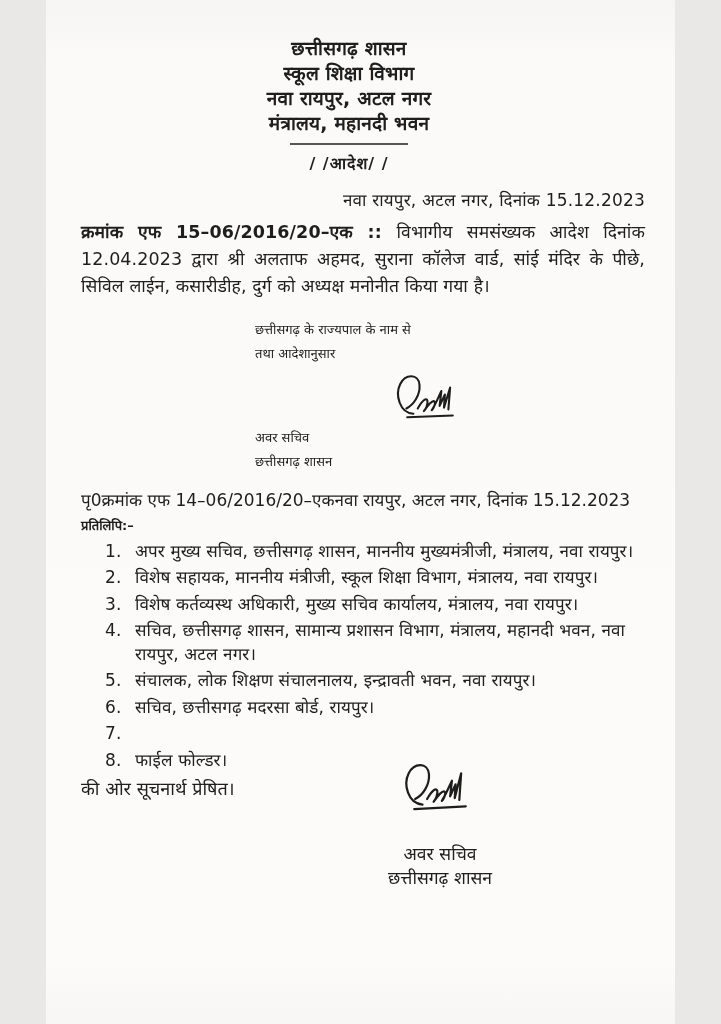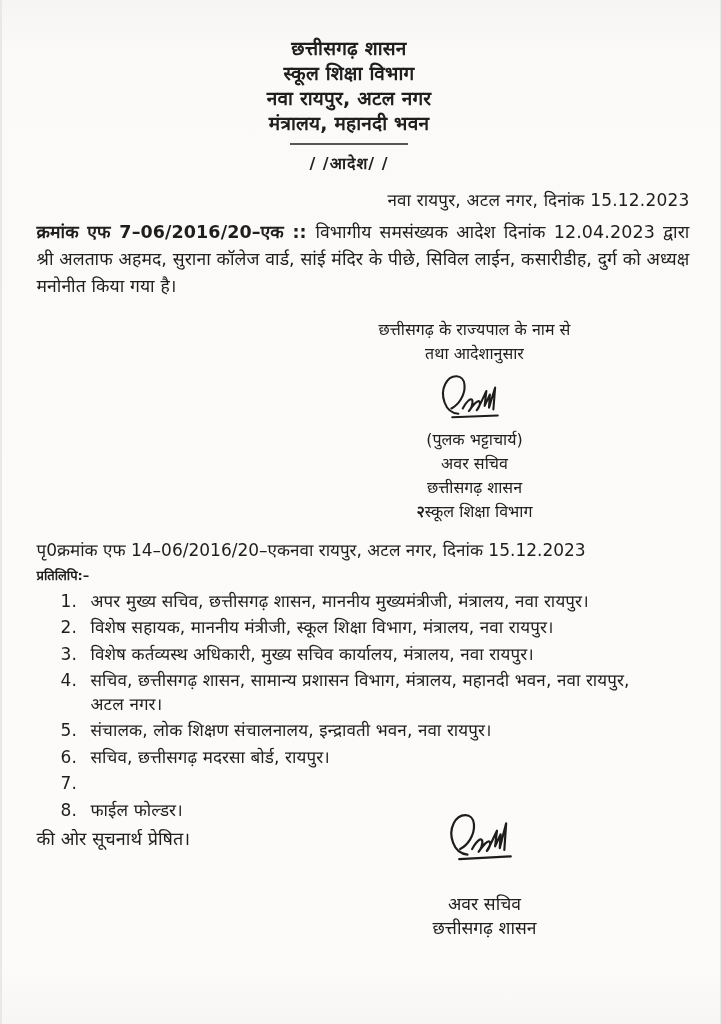--- a/index.html
+++ b/index.html
@@ -1,18 +1,18 @@
 <!DOCTYPE html>
 <html lang="hi"><head>
 <meta charset="utf-8">
 <style>
   html,body{margin:0;padding:0;background:#e9e8e6;}
   .page{
     position:relative;
-    width:718px;height:1024px;
+    width:629px;height:1024px;
     margin:0 auto;
     background:linear-gradient(180deg,#f6f5f3 0%,#fbfaf9 6%,#fcfbfa 94%,#f7f6f4 100%);
     color:#1e1e1e;
     font-family:"DejaVu Sans","Liberation Sans",sans-serif;
     overflow:hidden;
     box-sizing:border-box;
     padding:36px 30px 0 35px;
   }
   
   .letterhead{text-align:center;margin-right:28px;line-height:25px;font-size:19px;font-weight:600;letter-spacing:.2px;}
@@ -22,21 +22,21 @@
   }
   .order-title{font-size:16px;font-weight:700;margin-top:2px;letter-spacing:1px;}
   
   .dateline{ text-align:right;font-size:17px;margin-top:12px;letter-spacing:.2px;}
   
   .para{font-size:17.5px;line-height:27px;text-align:justify;margin-top:8px;letter-spacing:.1px;}
   .para b{font-weight:700;}
   .para2{margin-top:16px;}
   .p2num{display:inline-block;width:78px;}
   
-  .sigblock{width:350px;margin:14px 40px 0 auto;text-align:center;font-size:16px;line-height:24px;}
+  .sigblock{width:350px;margin:14px 40px 0 auto;font-size:13px;line-height:24px;}
   .sigblock .by{font-weight:500;}
   .sig-svg{display:block;margin:4px auto 0 auto;}
   .sigblock .name{margin-top:2px;}
   .dept-prefix{font-weight:800;}
   
   .endorse-row{display:flex;justify-content:flex-start;align-items:baseline;font-size:17px;margin-top:14px;}
   .copy-label{font-weight:700;font-size:13px;margin-top:5px;}
   ol.copy-list{list-style:none;margin:6px 0 0 0;padding:0 0 0 24px;}
   ol.copy-list li{display:flex;font-size:17px;line-height:23.5px;margin-bottom:3px;letter-spacing:.1px;}
   ol.copy-list .num{flex:0 0 30px;}
@@ -53,37 +53,35 @@
     <div>छत्तीसगढ़ शासन</div>
     <div>स्कूल शिक्षा विभाग</div>
     <div>नवा रायपुर, अटल नगर</div>
     <div>मंत्रालय, महानदी भवन</div>
     <div class="rule"></div>
     <div class="order-title">/ /आदेश/ /</div>
   </div>
 
   <div class="dateline">नवा रायपुर, अटल नगर, दिनांक 15.12.2023</div>
 
-  <p class="para"><b>क्रमांक एफ 7–06/2016/20–एक</b><b> :: </b><span>विभागीय समसंख्यक आदेश दिनांक 12.04.2023 द्वारा श्री अलताफ अहमद, सुराना कॉलेज वार्ड, सांई मंदिर के पीछे, सिविल लाईन, कसारीडीह, दुर्ग को अध्यक्ष मनोनीत किया गया है।</span></p>
+  <p class="para"><b>क्रमांक एफ 15–06/2016/20–एक</b><b> :: </b><span>विभागीय समसंख्यक आदेश दिनांक 12.04.2023 द्वारा श्री अलताफ अहमद, सुराना कॉलेज वार्ड, सांई मंदिर के पीछे, सिविल लाईन, कसारीडीह, दुर्ग को अध्यक्ष मनोनीत किया गया है।</span></p>
 
 
   <div class="sigblock">
     <div class="by">छत्तीसगढ़ के राज्यपाल के नाम से</div>
     <div class="by">तथा आदेशानुसार</div>
     <svg class="sig-svg" viewBox="0 0 100 64" width="88" height="56" aria-hidden="true">
       <g fill="none" stroke="#1d1d1d" stroke-width="2.4" stroke-linecap="round" stroke-linejoin="round">
         <path d="M31 50 C15 49 10 28 16 16 C22 4 37 4 38 17 C39 29 31 40 23 44"></path>
         <path d="M36 44 C41 35 46 31 47 35 C48 39 45 45 43 47 C48 40 53 34 55 36 C57 38 54 44 52 46 C57 38 60 30 63 24 L61 41 L67 28 L66 43 L73 20 L71 45"></path>
         <path d="M24 54 L76 52"></path>
       </g>
     </svg>
-    <div class="name">(पुलक भट्टाचार्य)</div>
     <div>अवर सचिव</div>
     <div>छत्तीसगढ़ शासन</div>
-    <div><span class="dept-prefix">२</span><span>स्कूल शिक्षा विभाग</span></div>
   </div>
 
   <div class="endorse-row">
     <span>पृ0क्रमांक एफ 14–06/2016/20–एक</span>
     <span>नवा रायपुर, अटल नगर, दिनांक 15.12.2023</span>
   </div>
 
   <div class="copy-label">प्रतिलिपि:–</div>
 
   <ol class="copy-list">

